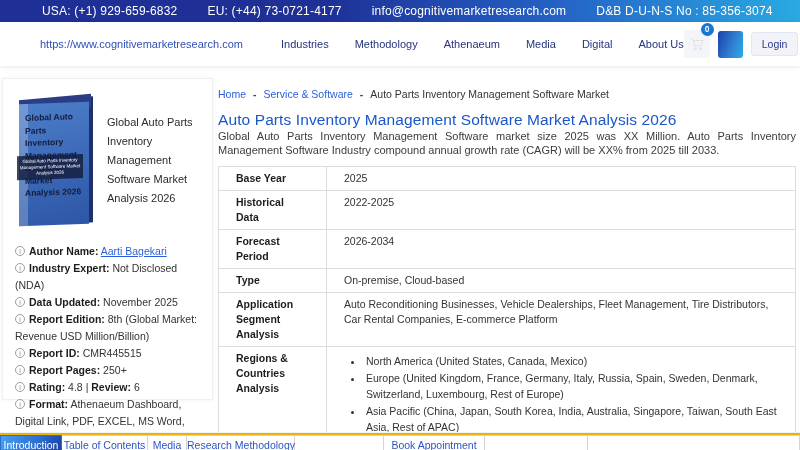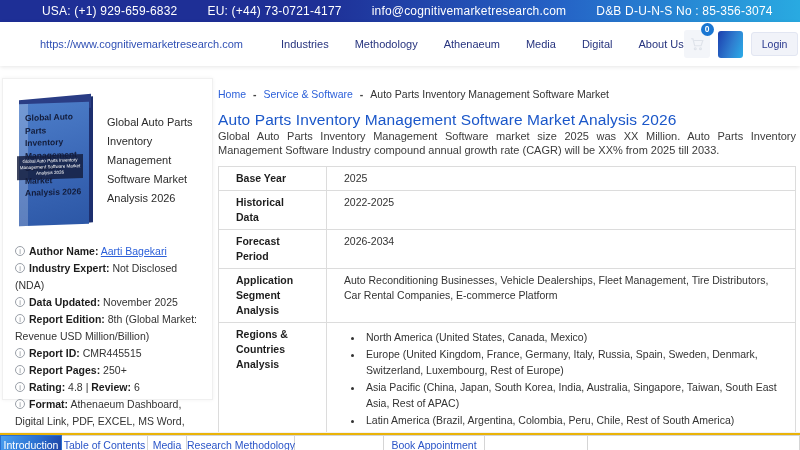--- a/index.html
+++ b/index.html
@@ -179,20 +179,24 @@
         </tr>
         <tr>
           <td class="lbl">Historical Data</td>
           <td class="val">2022-2025</td>
         </tr>
         <tr>
           <td class="lbl">Forecast Period</td>
           <td class="val">2026-2034</td>
         </tr>
         <tr>
+          <td class="lbl">Type</td>
+          <td class="val">On-premise, Cloud-based</td>
+        </tr>
+        <tr>
           <td class="lbl">Application Segment Analysis</td>
           <td class="val">Auto Reconditioning Businesses, Vehicle Dealerships, Fleet Management, Tire Distributors, Car Rental Companies, E-commerce Platform</td>
         </tr>
         <tr>
           <td class="lbl">Regions &amp; Countries Analysis</td>
           <td class="val">
             <ul class="region-list">
               <li>North America (United States, Canada, Mexico)</li>
               <li>Europe (United Kingdom, France, Germany, Italy, Russia, Spain, Sweden, Denmark, Switzerland, Luxembourg, Rest of Europe)</li>
               <li>Asia Pacific (China, Japan, South Korea, India, Australia, Singapore, Taiwan, South East Asia, Rest of APAC)</li>

